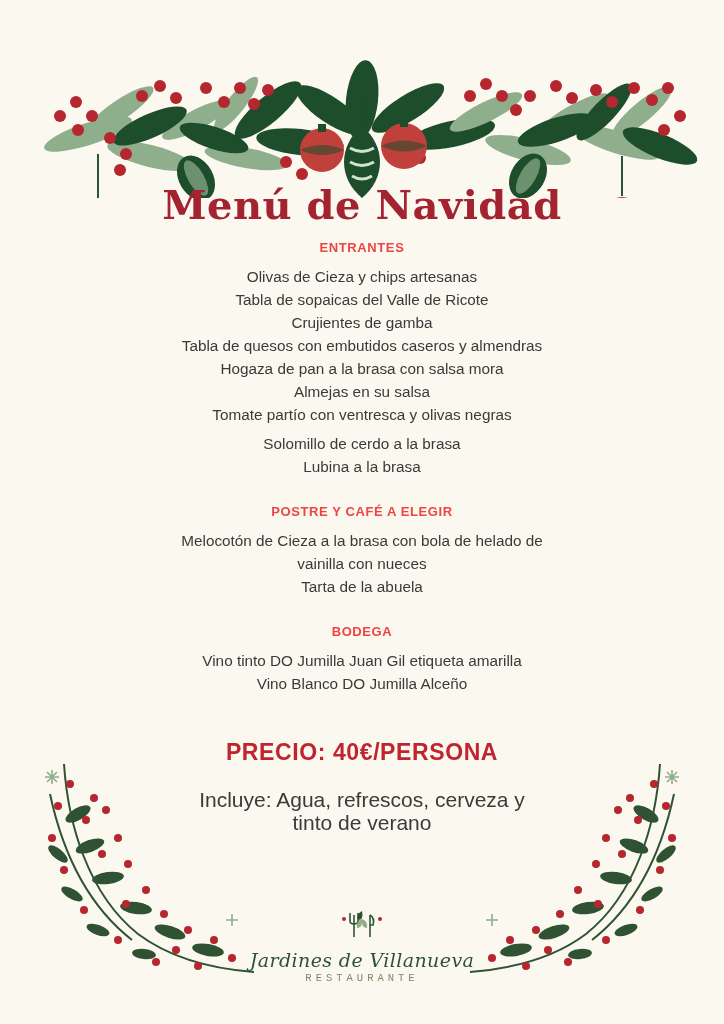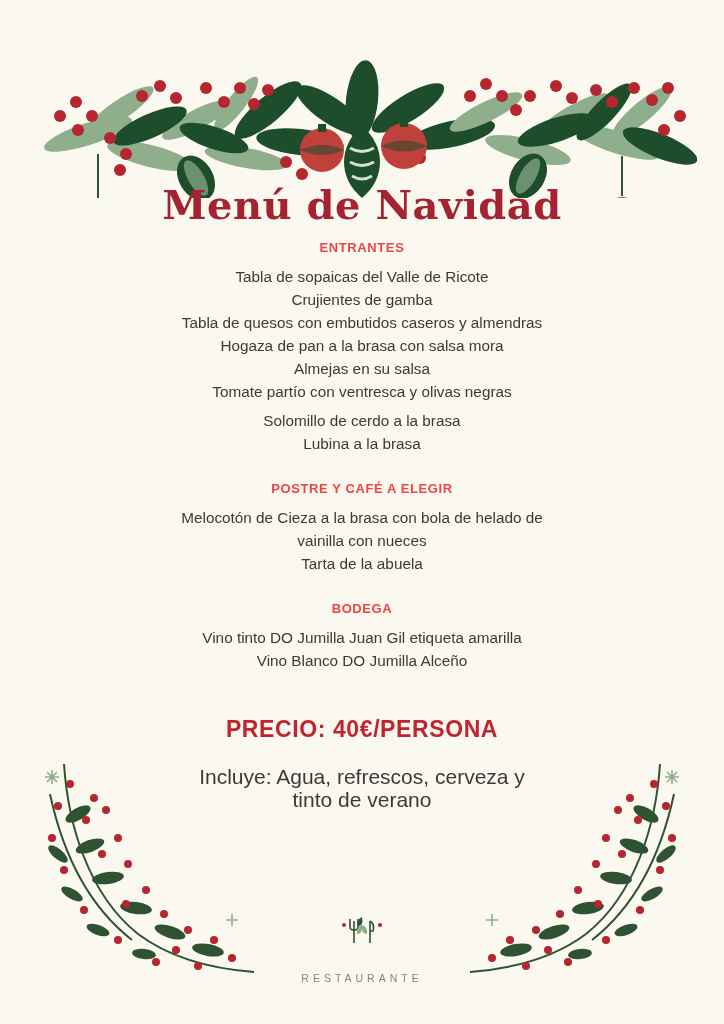--- a/index.html
+++ b/index.html
@@ -117,21 +117,22 @@
     font-family: "DejaVu Serif", serif;
     font-style: italic;
     font-size: 19px;
     color: #2f5233;
     letter-spacing: 0.4px;
   }
   .logo-sub {
     font-size: 10.5px;
     letter-spacing: 4px;
     color: #7e8b6b;
-    margin-top: 17px;
+    margin-top: 1px;
+    font-family: Liberation Mono, monospace;
   }
 </style>
 </head>
 <body>
 
 <div class="page">
 
   <div class="garland">
     <svg width="724" height="160" viewBox="0 0 724 160" xmlns="http://www.w3.org/2000/svg">
       <g>
@@ -248,20 +249,21 @@
       </g>
     </svg>
   </div>
 
   <h1 class="title">Menú de Navidad</h1>
 
   <div class="menu">
 
     <div class="section">
       <div class="section-heading">ENTRANTES</div>
+      <div class="item">Olivas de Cieza y chips artesanas</div>
       <div class="item">Tabla de sopaicas del Valle de Ricote</div>
       <div class="item">Crujientes de gamba</div>
       <div class="item">Tabla de quesos con embutidos caseros y almendras</div>
       <div class="item">Hogaza de pan a la brasa con salsa mora</div>
       <div class="item">Almejas en su salsa</div>
       <div class="item">Tomate partío con ventresca y olivas negras</div>
     </div>
 
     <div class="section">
       <div class="item">Solomillo de cerdo a la brasa</div>
@@ -394,16 +396,17 @@
         <path d="M38 6 Q43 9 41 16 L38 16"></path>
         <path d="M30 2 q-6 3 -4 9 q6 0 4 -9z" fill="#2f5233" stroke="none"></path>
         <path d="M30 10 q6 2 5 9 q-6 0 -5 -9z" fill="#8fae8b" stroke="none"></path>
         <path d="M30 10 q-6 2 -5 9 q6 0 5 -9z" fill="#8fae8b" stroke="none"></path>
       </g>
       <g fill="#b5262f">
         <circle cx="12" cy="10" r="2"></circle>
           <circle cx="48" cy="10" r="2"></circle>
       </g>
     </svg>
+    <div class="logo-name">Jardines de Villanueva</div>
     <div class="logo-sub">RESTAURANTE</div>
   </div>
 
 </div>
 
 </body></html>

